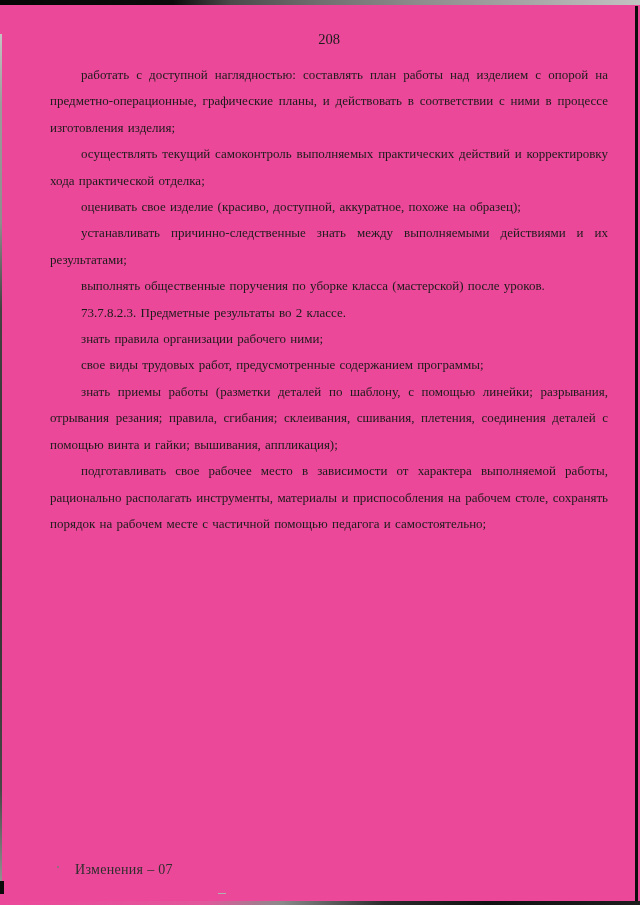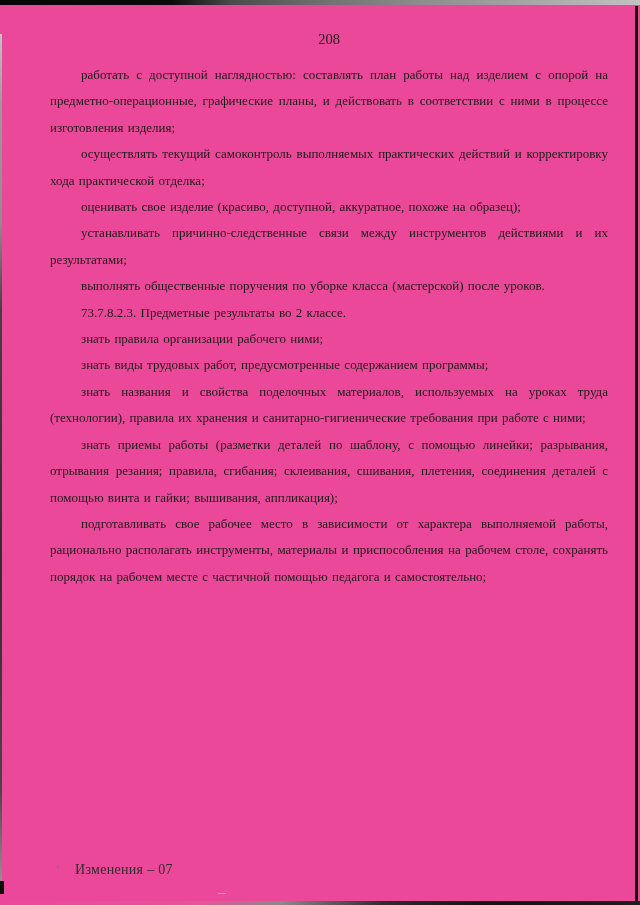--- a/index.html
+++ b/index.html
@@ -86,26 +86,25 @@
 <body>
 
 <div class="page">
 
   <div class="page-number">208</div>
 
   <div class="content">
     <p>работать с доступной наглядностью: составлять план работы над изделием с опорой на предметно-операционные, графические планы, и действовать в соответствии с ними в процессе изготовления изделия;</p>
     <p>осуществлять текущий самоконтроль выполняемых практических действий и корректировку хода практической отделка;</p>
     <p>оценивать свое изделие (красиво, доступной, аккуратное, похоже на образец);</p>
-    <p>устанавливать причинно-следственные связи между инструментов действиями и их результатами;</p>
+    <p>устанавливать причинно-следственные знать между выполняемыми действиями и их результатами;</p>
     <p>выполнять общественные поручения по уборке класса (мастерской) после уроков.</p>
     <p>73.7.8.2.3. Предметные результаты во 2 классе.</p>
     <p>знать правила организации рабочего ними;</p>
-    <p>знать виды трудовых работ, предусмотренные содержанием программы;</p>
-    <p>знать названия и свойства поделочных материалов, используемых на уроках труда (технологии), правила их хранения и санитарно-гигиенические требования при работе с ними;</p>
+    <p>свое виды трудовых работ, предусмотренные содержанием программы;</p>
     <p>знать приемы работы (разметки деталей по шаблону, с помощью линейки; разрывания, отрывания резания; правила, сгибания; склеивания, сшивания, плетения, соединения деталей с помощью винта и гайки; вышивания, аппликация);</p>
     <p>подготавливать свое рабочее место в зависимости от характера выполняемой работы, рационально располагать инструменты, материалы и приспособления на рабочем столе, сохранять порядок на рабочем месте с частичной помощью педагога и самостоятельно;</p>
   </div>
 
   <div class="footer-note">Изменения – 07</div>
 
   <div class="edge-top"></div>
   <div class="edge-right"></div>
   <div class="edge-left"></div>
   <div class="edge-bottom"></div>

